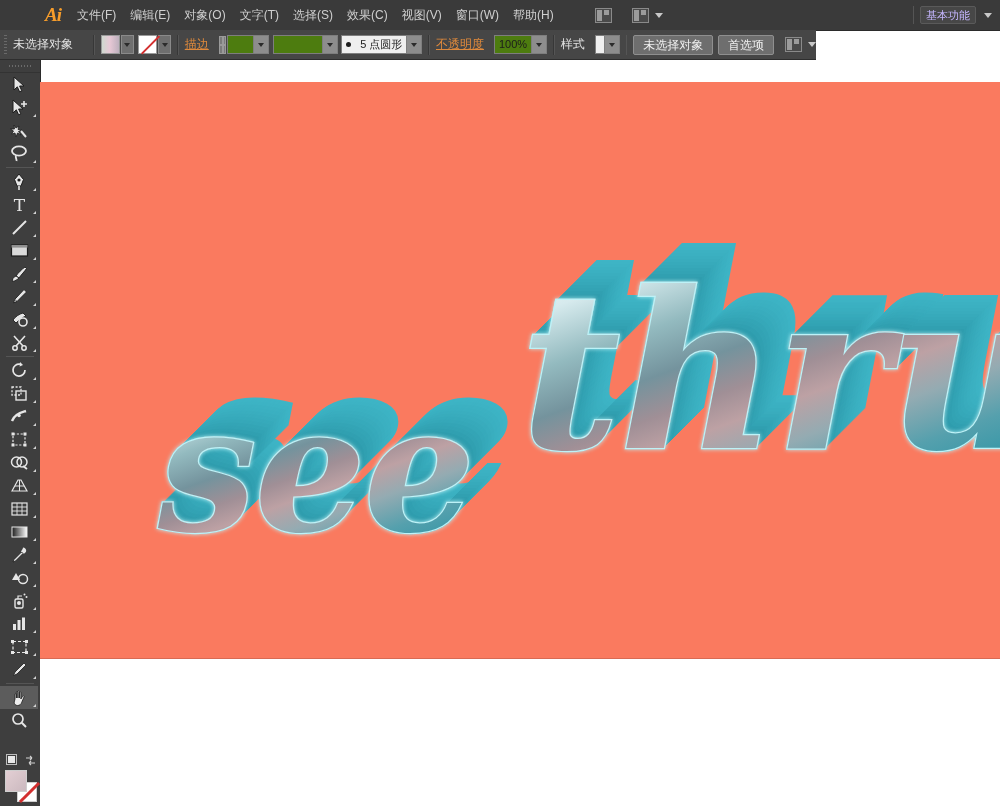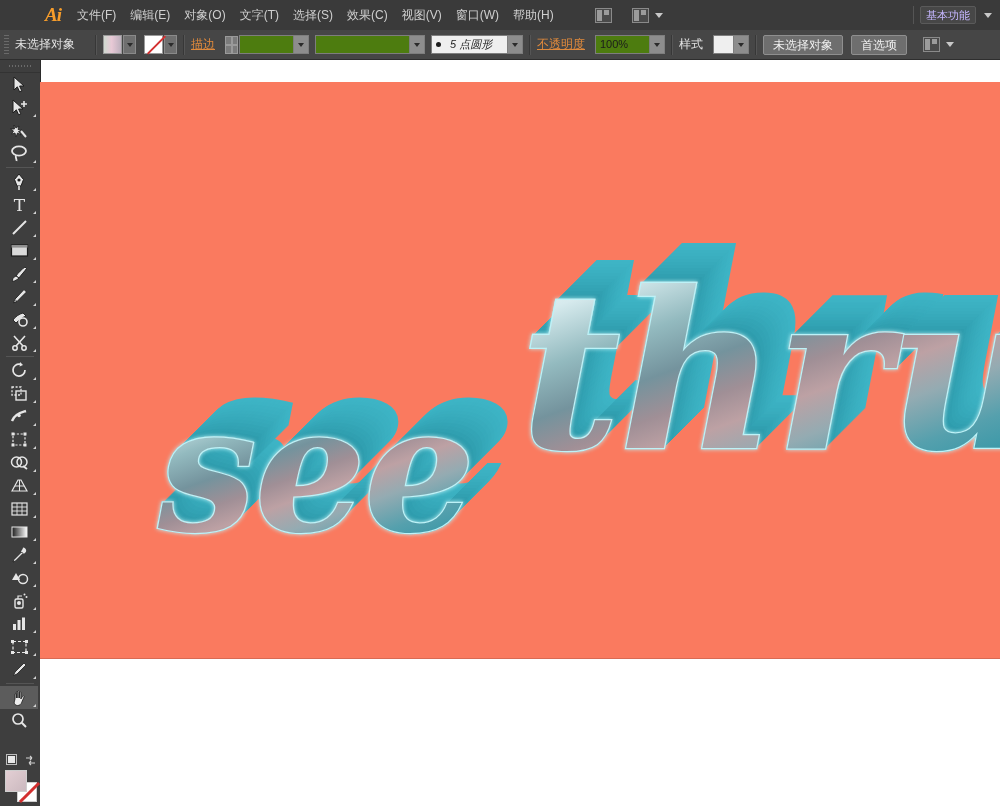--- a/index.html
+++ b/index.html
@@ -44,21 +44,21 @@
   .ws-box{
     display:flex;align-items:center;margin-right:6px;
     background:#474747;border:1px solid #5a5a5a;border-radius:2px;
     padding:2px 5px;height:18px;box-sizing:border-box;
   }
   .ws-box span{font-size:11px;color:#c4b5fd;}
   .ws-sep{width:1px;height:18px;background:#555;margin:0 6px;}
 
   
   .controlbar{
-    position:absolute;left:0;top:30px;width:1000px;height:30px;
+    position:absolute;left:0;top:30px;width:816px;height:30px;
     background:#464646;border-bottom:1px solid #2e2e2e;
     display:flex;align-items:center;padding-left:4px;box-sizing:border-box;
   }
   .grip{
     width:5px;height:20px;margin-right:6px;
     background:repeating-linear-gradient(to bottom,#6a6a6a 0px,#6a6a6a 1px,transparent 1px,transparent 3px);
   }
   .cb-label{font-size:12px;color:#e2e2e2;white-space:nowrap;margin-right:10px;}
   .cb-label.orange{color:#e08a3c;text-decoration:underline;}
   .cb-sep{width:1px;height:20px;background:#373737;border-right:1px solid #555;margin:0 6px;}
@@ -93,21 +93,21 @@
   .combo{
     display:flex;align-items:center;height:19px;box-sizing:border-box;
     background:#a8a8a8;border:1px solid #7e7e7e;
   }
   .combo .cval{flex:1;padding:0 4px;font-size:11px;color:#1c1c1c;line-height:17px;white-space:nowrap;overflow:hidden;}
   .combo .cdrop{
     width:14px;height:17px;background:#8d8d8d;border-left:1px solid #7e7e7e;
     display:flex;align-items:center;justify-content:center;
   }
   .combo .cdrop .tri-dn{border-top-color:#2b2b2b;border-left-width:3px;border-right-width:3px;border-top-width:4px;margin:0;}
-  .combo.white{background:#efefef;font-style:italic;}
+  .combo.white{background:#efefef;}
   .combo.plain{background:#4d7c0f;}
   .btn{
     height:20px;padding:0 9px;background:#6e6e6e;border:1px solid #8f8f8f;border-radius:2px;
     color:#f0f0f0;font-size:12px;line-height:18px;box-sizing:border-box;white-space:nowrap;cursor:default;
   }
   .dot-bullet{width:5px;height:5px;border-radius:50%;background:#1c1c1c;margin:0 5px 0 4px;}
 
   
   .tabbar{
     position:absolute;left:40px;top:60px;width:960px;height:22px;

